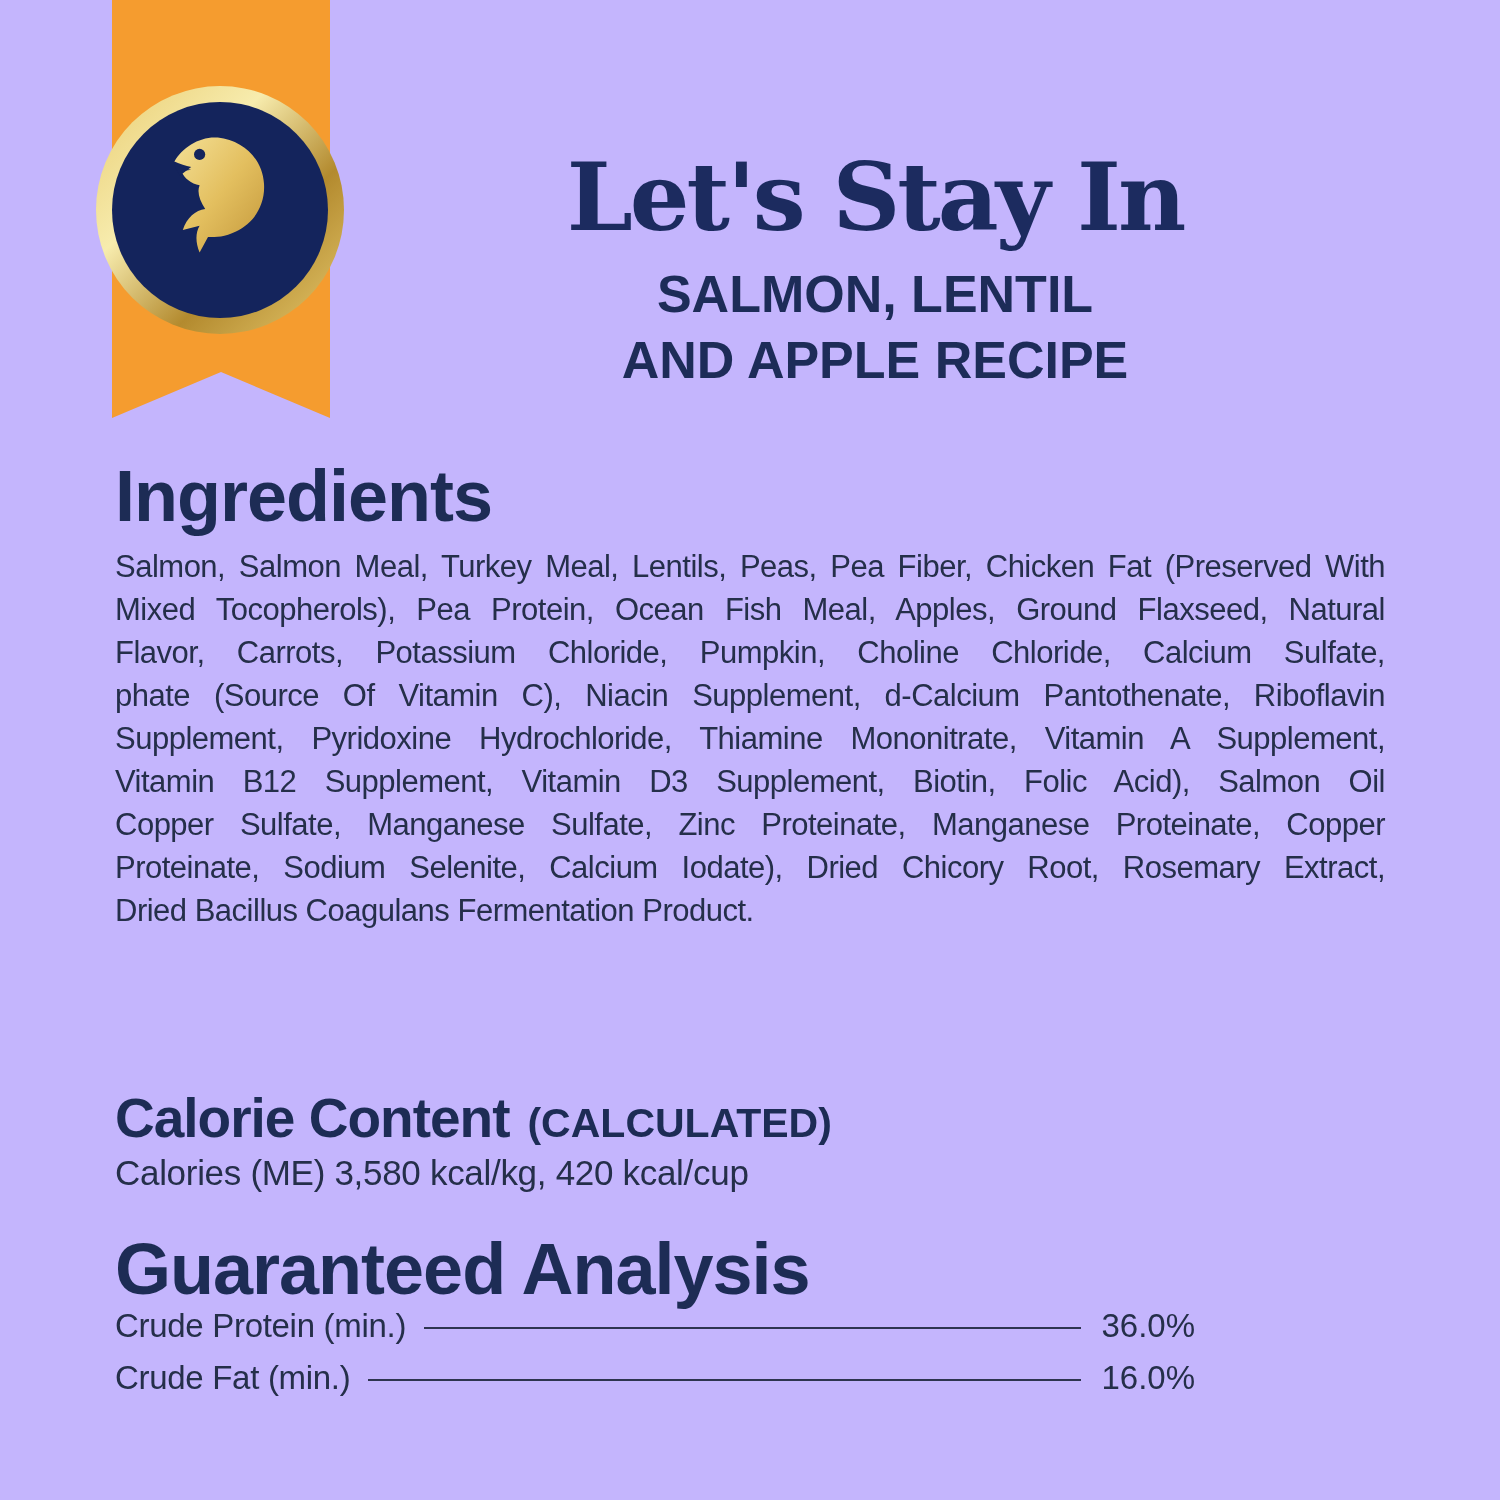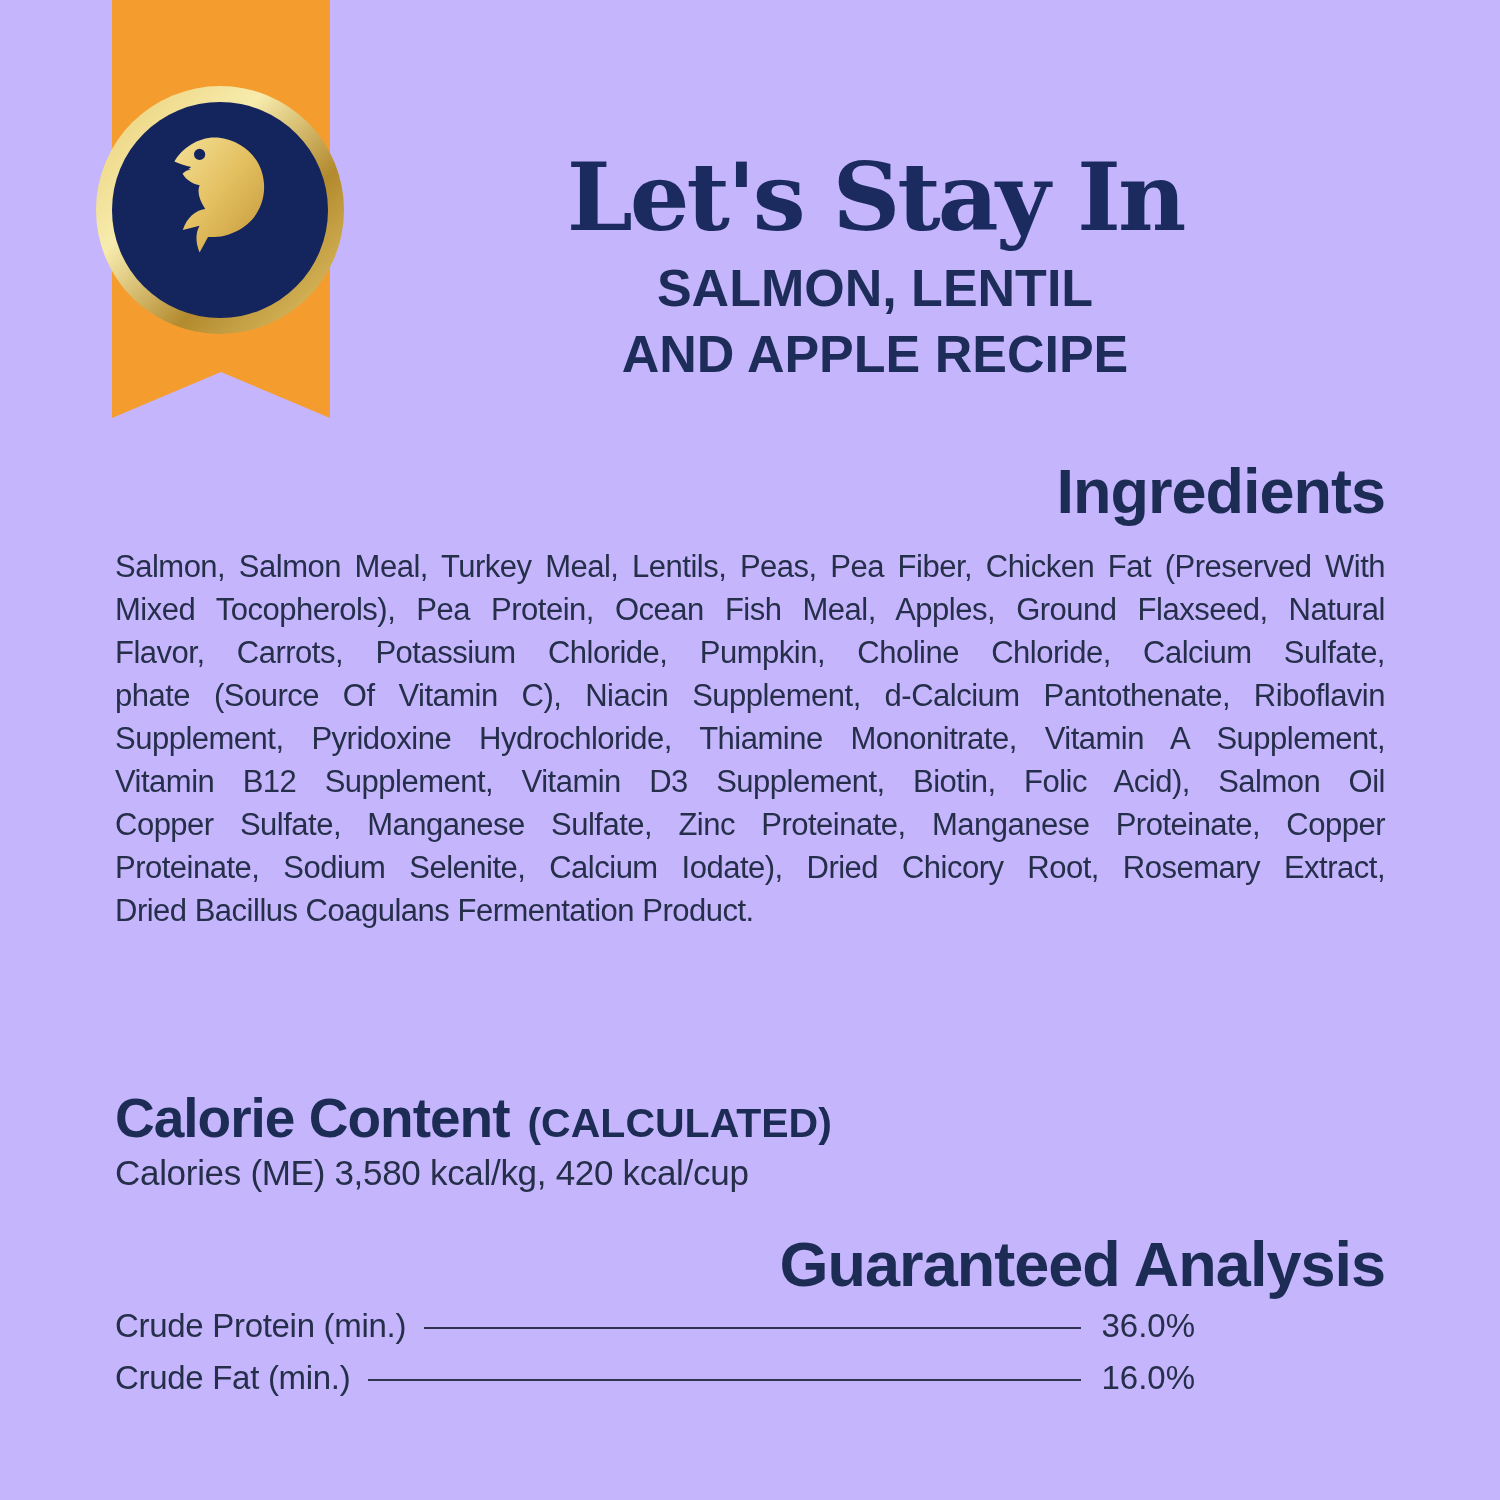--- a/index.html
+++ b/index.html
@@ -19,29 +19,29 @@
   }
   .badge{position:absolute;left:93px;top:83px;width:254px;height:254px;}
   
   .header{position:absolute;left:400px;top:148px;width:950px;text-align:center;}
   .title{
     font-family:"DejaVu Serif",serif;
     font-weight:700;font-size:94px;line-height:1.05;
     letter-spacing:-3px;color:#1c2b5f;
   }
   .subtitle{
-    margin-top:8px;
+    margin-top:14px;
     font-weight:700;font-size:52px;line-height:66px;
     letter-spacing:0px;color:#1d2c58;
   }
   
   .section{position:absolute;left:115px;width:1270px;}
   .h-ingredients{top:455px;}
   .heading{
-    font-weight:700;font-size:63px;letter-spacing:-1px;color:#1d2c55;text-align:right;
+    font-weight:700;font-size:72px;letter-spacing:-1px;color:#1d2c55;
   }
   .ingredients-body{
     position:absolute;top:545px;left:115px;width:1270px;
     font-size:31px;line-height:43px;letter-spacing:-0.5px;color:#252f4a;
   }
   .ing-line{text-align:justify;text-align-last:justify;}
   .ing-line.last{text-align:left;text-align-last:left;}
   .h-calorie{top:1086px;display:flex;align-items:baseline;gap:18px;}
   .heading-cal{font-weight:700;font-size:55px;letter-spacing:-1px;color:#1d2c55;}
   .heading-suffix{font-weight:700;font-size:41px;letter-spacing:0px;color:#1d2c55;}

